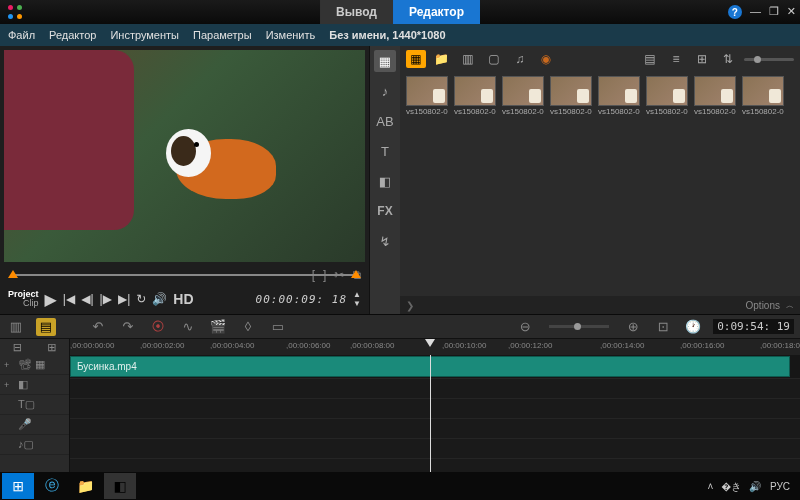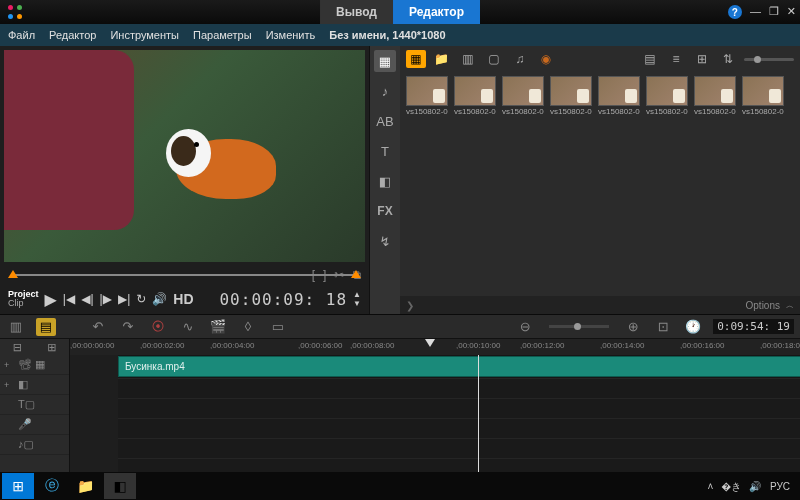--- a/index.html
+++ b/index.html
@@ -35,26 +35,26 @@
 .gp-body { position: absolute; width: 100px; height: 60px; background: #d2691e; border-radius: 50% 45% 40% 50%; left: 10px; top: 15px; }
 .gp-head { position: absolute; width: 45px; height: 48px; background: #f5f5f5; border-radius: 50%; left: 0; top: 5px; }
 .gp-face { position: absolute; width: 25px; height: 30px; background: #3a2a1a; border-radius: 50%; left: 5px; top: 12px; }
 .gp-eye { position: absolute; width: 5px; height: 5px; background: #000; border-radius: 50%; left: 28px; top: 18px; }
 .cushion { position: absolute; left: 0; top: 0; width: 130px; height: 180px; background: #7a2a3a; border-radius: 0 20px 20px 0; }
 .preview-scrub { height: 18px; margin: 0 8px; position: relative; }
 .preview-scrub .track { position: absolute; top: 8px; left: 6px; right: 6px; height: 2px; background: #888; }
 .preview-scrub .handle-l { position: absolute; top: 4px; left: 0; width: 0; height: 0; border-left: 5px solid transparent; border-right: 5px solid transparent; border-bottom: 8px solid #ff8c00; }
 .preview-scrub .handle-r { position: absolute; top: 4px; right: 0; width: 0; height: 0; border-left: 5px solid transparent; border-right: 5px solid transparent; border-bottom: 8px solid #ff8c00; }
 .playback-controls { height: 30px; display: flex; align-items: center; padding: 0 8px; gap: 6px; color: #ccc; }
-.pc-label { font-size: 9px; line-height: 9px; color: #aaa; text-align: left; }
+.pc-label { font-size: 9px; line-height: 9px; color: #aaa; text-align: right; }
 .pc-label .active { color: #fff; font-weight: bold; }
 .pc-btn { font-size: 12px; cursor: pointer; color: #ccc; }
 .pc-play { font-size: 16px; }
 .pc-spacer { flex: 1; }
-.pc-timecode { font-family: monospace; font-size: 16px; color: #ccc; letter-spacing: 1px; }
+.pc-timecode { font-family: monospace; font-size: 11px; color: #ccc; letter-spacing: 1px; font-style: italic; }
 .preview-tools { position: absolute; right: 8px; top: 222px; display: flex; gap: 8px; color: #888; font-size: 12px; }
 
 
 .library-panel { flex: 1; background: #2b2b2b; display: flex; }
 .lib-sidebar { width: 30px; background: #333; display: flex; flex-direction: column; align-items: center; padding-top: 4px; gap: 8px; }
 .lib-sidebar .lsb { width: 22px; height: 22px; display: flex; align-items: center; justify-content: center; color: #aaa; font-size: 13px; cursor: pointer; border-radius: 2px; }
 .lib-sidebar .lsb.active { background: #555; color: #fff; }
 .lib-sidebar .lsb.fx { font-size: 12px; font-weight: bold; }
 .lib-content { flex: 1; display: flex; flex-direction: column; }
 .lib-toolbar { height: 26px; display: flex; align-items: center; padding: 0 6px; gap: 6px; }
@@ -83,21 +83,21 @@
 .tl-ruler-row { height: 16px; display: flex; background: #222; }
 .tl-trackheads { width: 70px; background: #2a2a2a; display: flex; align-items: center; justify-content: space-around; border-right: 1px solid #111; }
 .tl-trackheads .th-btn { color: #888; font-size: 11px; cursor: pointer; }
 .tl-ruler { flex: 1; position: relative; font-size: 8px; color: #888; }
 .tl-ruler .tick { position: absolute; top: 2px; }
 .tl-ruler .playhead { position: absolute; top: 0; width: 0; height: 0; border-left: 5px solid transparent; border-right: 5px solid transparent; border-top: 8px solid #ddd; }
 .tl-tracks { height: 118px; display: flex; }
 .tl-labels { width: 70px; background: #2a2a2a; border-right: 1px solid #111; }
 .tl-labels .track-label { height: 20px; display: flex; align-items: center; padding-left: 18px; gap: 6px; color: #888; font-size: 11px; border-bottom: 1px solid #222; position: relative; }
 .tl-labels .track-label .expand { position: absolute; left: 4px; font-size: 9px; }
-.tl-tracks-area { flex: 1; position: relative; background: #1a1a1a; margin-left: 48px; }
+.tl-tracks-area { flex: 1; position: relative; background: #1a1a1a; }
 .tl-tracks-area .track-row { height: 20px; border-bottom: 1px solid #252525; position: relative; }
 .tl-tracks-area .track-row.video { height: 24px; background: #161616; }
 .clip { position: absolute; top: 1px; bottom: 1px; background: #1a8a7a; border: 1px solid #0d5a4f; color: #e0f0ed; font-size: 10px; padding-left: 6px; display: flex; align-items: center; }
 .tl-playhead-line { position: absolute; top: 0; bottom: 0; width: 1px; background: #ddd; }
 
 
 .taskbar { position: absolute; bottom: 0; left: 0; right: 0; height: 28px; background: #0a0a0a; display: flex; align-items: center; padding: 0 2px; gap: 2px; }
 .taskbar .tb-btn { width: 32px; height: 26px; display: flex; align-items: center; justify-content: center; font-size: 14px; cursor: pointer; }
 .taskbar .win-logo { background: #0078d7; color: #fff; }
 .taskbar .tb-spacer { flex: 1; }
@@ -271,24 +271,24 @@
   <div class="tl-ruler-row">
     <div class="tl-trackheads">
       <span class="th-btn">⊟</span>
       <span class="th-btn">⊞</span>
     </div>
     <div class="tl-ruler" id="ruler">
       <div class="playhead" id="playhead-top" style="left: 355px;"></div>
     <div class="tick" style="left: 0px;">,00:00:00:00</div>
         <div class="tick" style="left: 70px;">,00:00:02:00</div>
         <div class="tick" style="left: 140px;">,00:00:04:00</div>
-        <div class="tick" style="left: 228px;">,00:00:06:00</div>
+        <div class="tick" style="left: 216px;">,00:00:06:00</div>
         <div class="tick" style="left: 280px;">,00:00:08:00</div>
-        <div class="tick" style="left: 386px;">,00:00:10:00</div>
-        <div class="tick" style="left: 450px;">,00:00:12:00</div>
+        <div class="tick" style="left: 372px;">,00:00:10:00</div>
+        <div class="tick" style="left: 438px;">,00:00:12:00</div>
         <div class="tick" style="left: 530px;">,00:00:14:00</div>
         <div class="tick" style="left: 610px;">,00:00:16:00</div>
         <div class="tick" style="left: 690px;">,00:00:18:00</div>
       </div>
   </div>
   <div class="tl-tracks">
     <div class="tl-labels">
       <div class="track-label"><span class="expand">+</span>📽 ▦</div>
       <div class="track-label"><span class="expand">+</span>◧</div>
       <div class="track-label">T▢</div>

